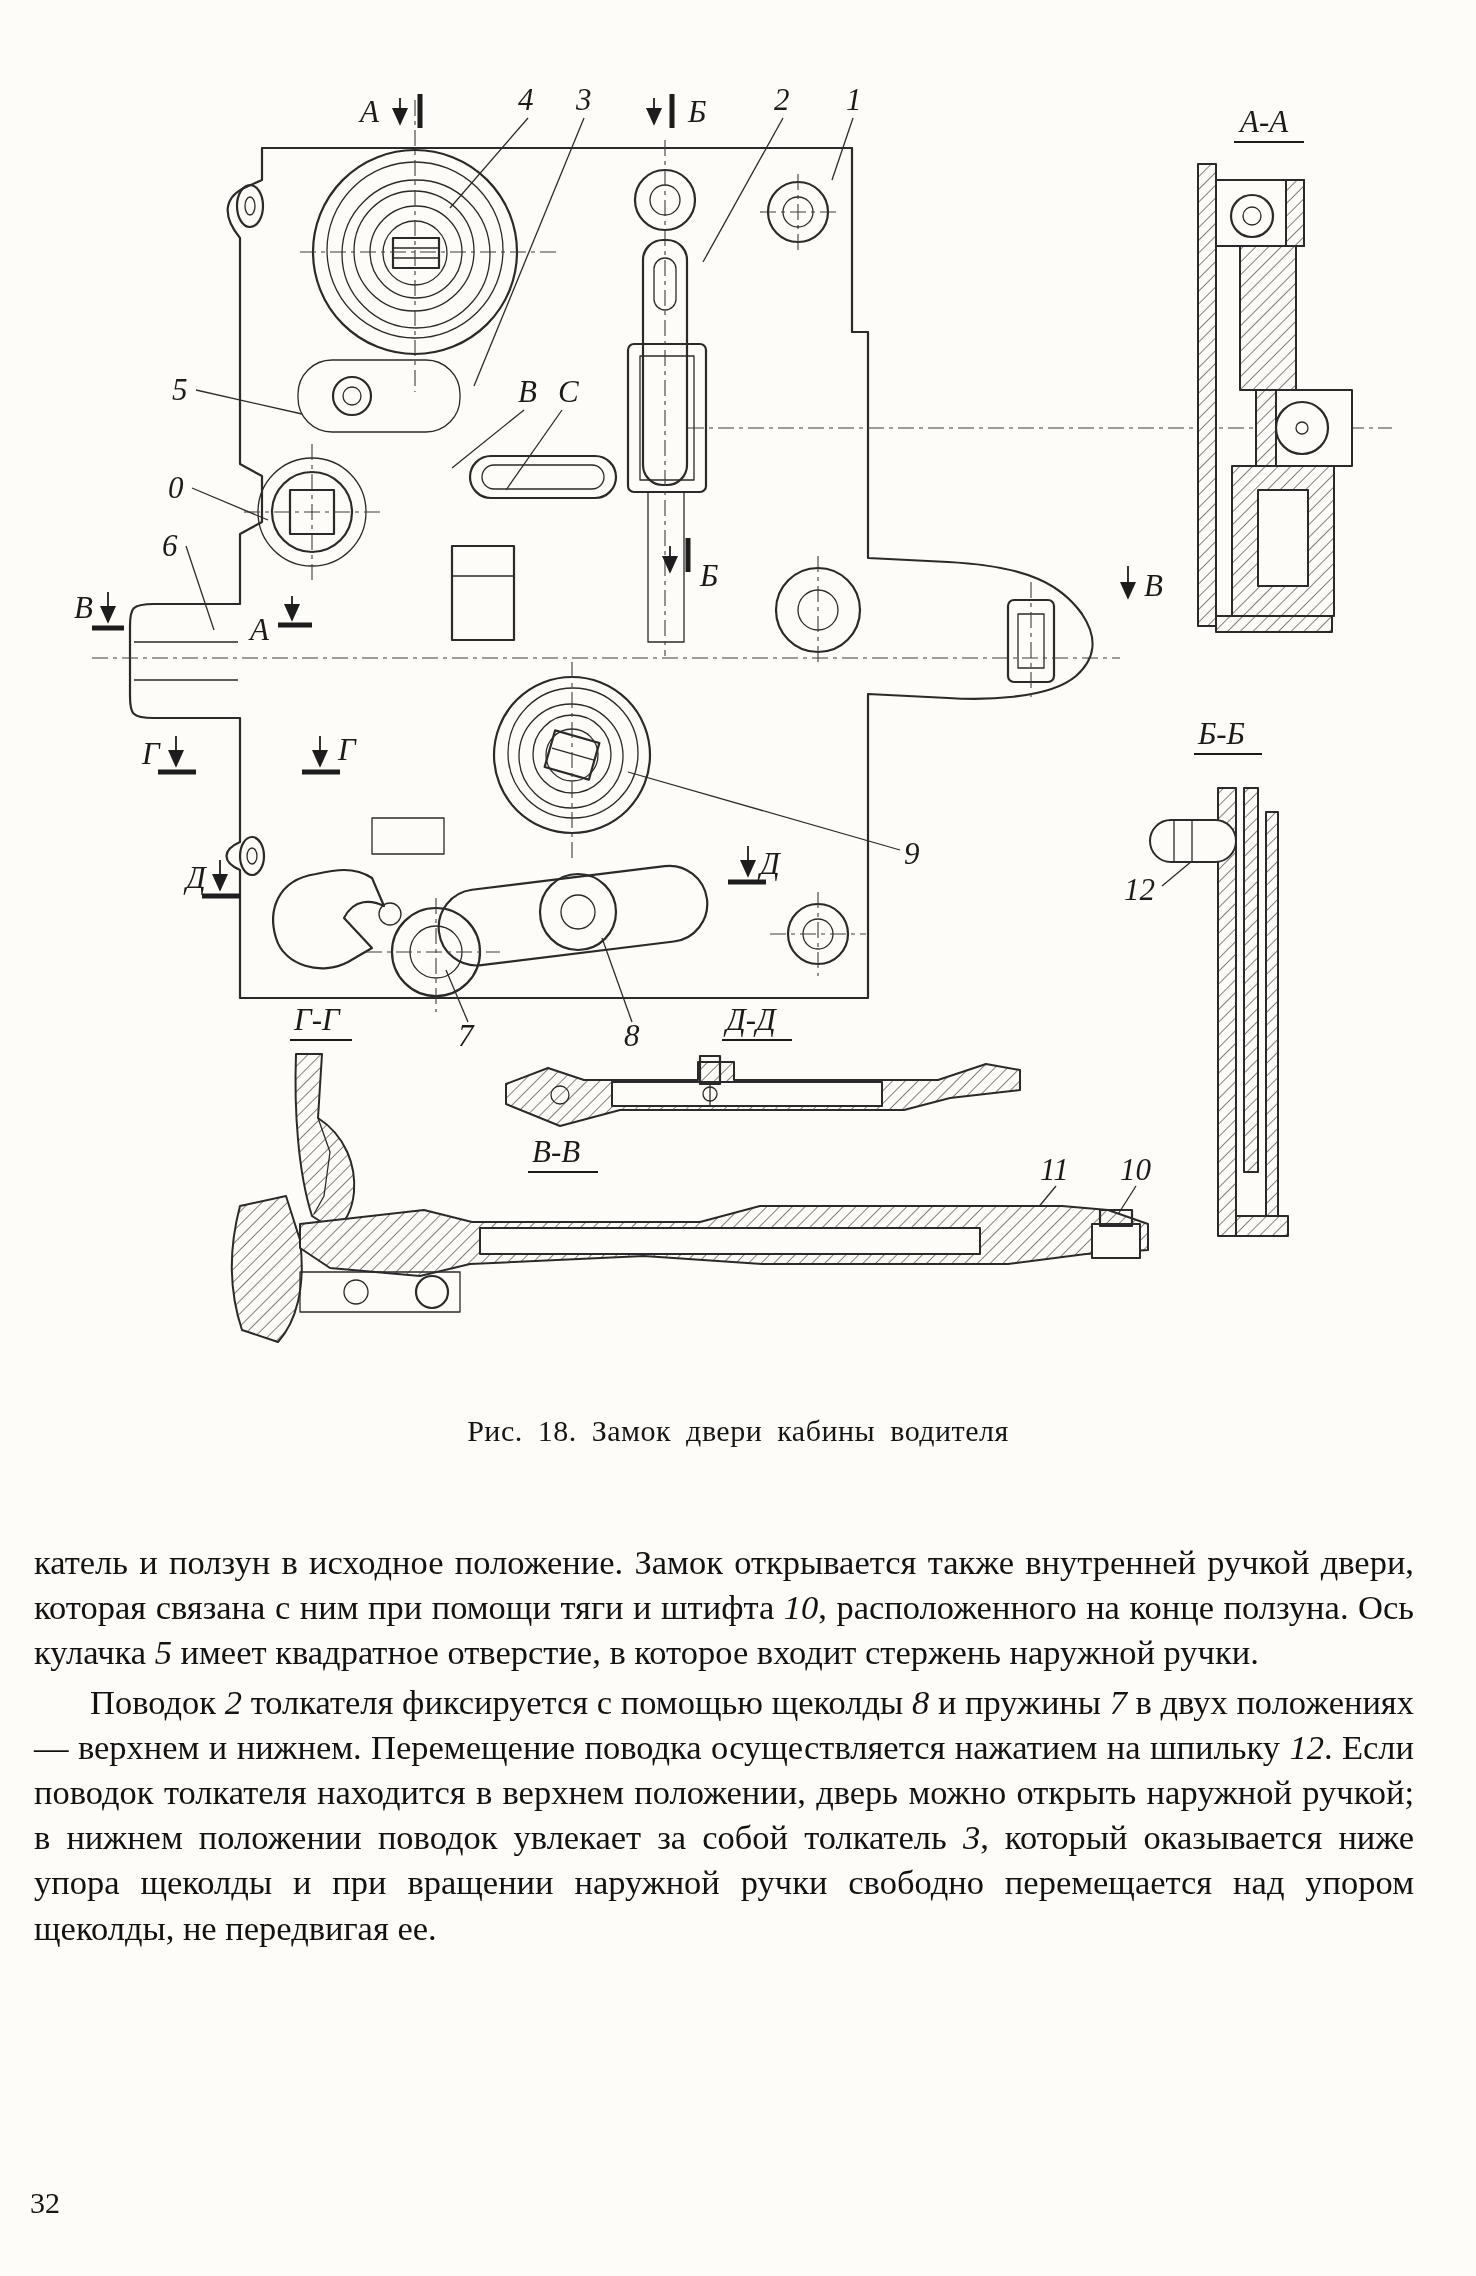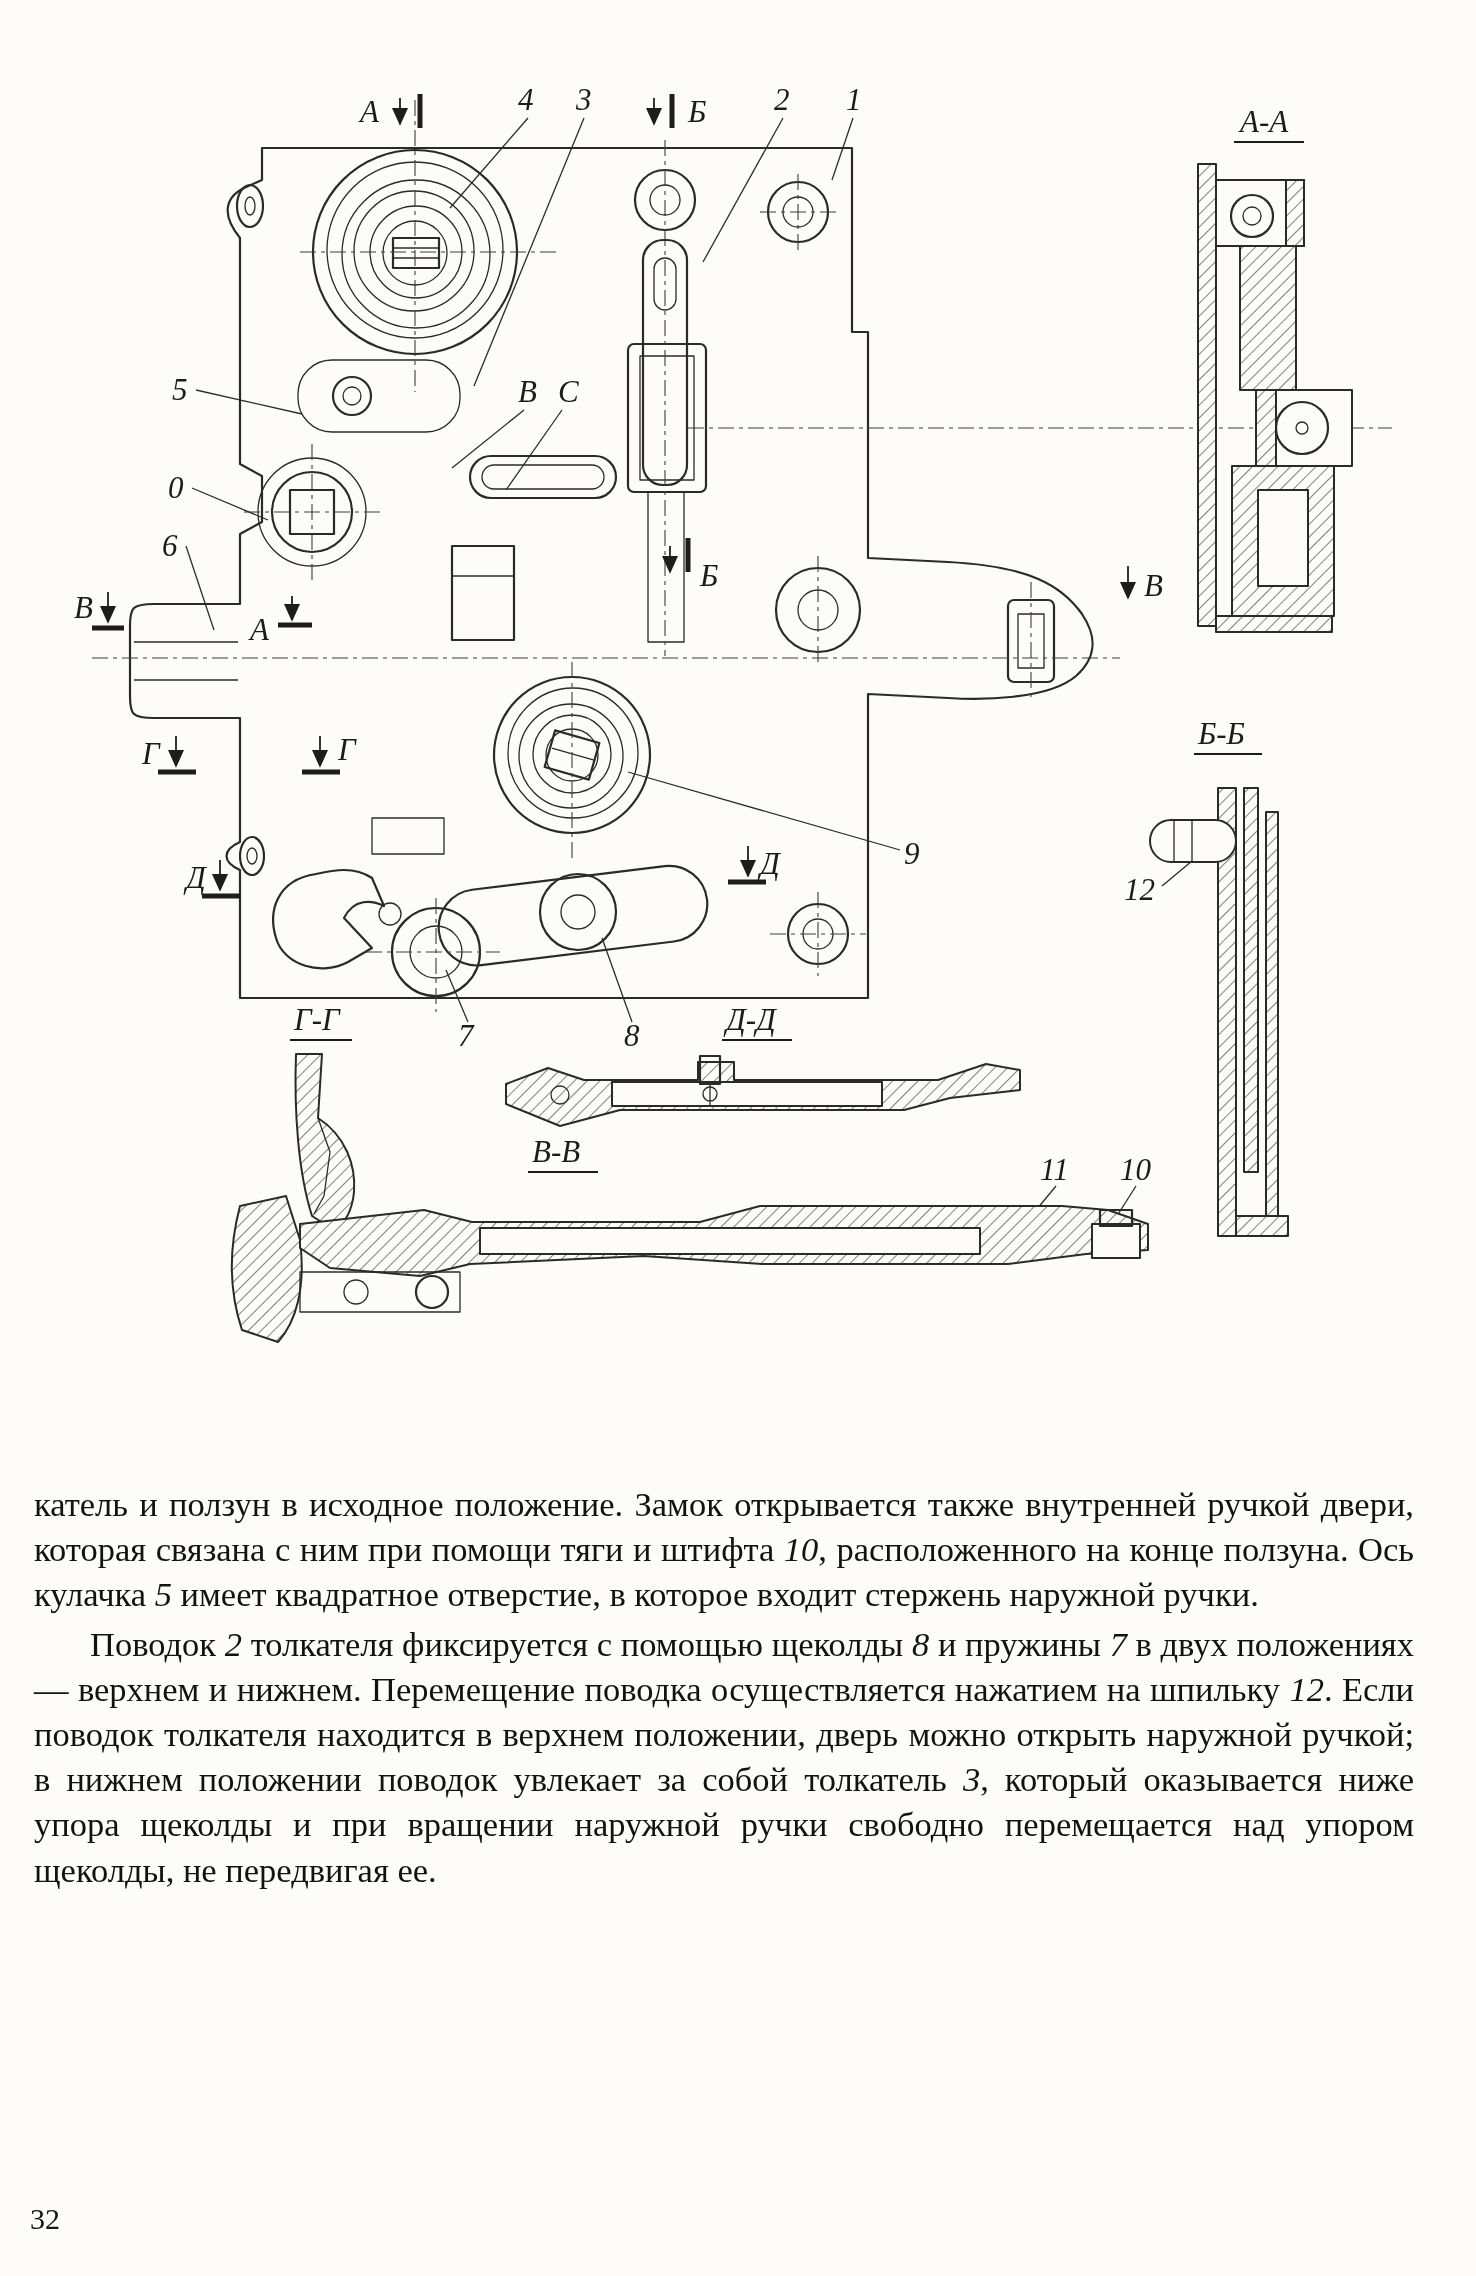--- a/index.html
+++ b/index.html
@@ -41,21 +41,21 @@
     line-height:1.31;
     text-align:justify;
     color:#121212;
   }
   .text-block p{margin:4px;}
   .text-block p.indent{text-indent:56px;}
   .text-block em{font-style:italic;}
   .page-num{
     position:absolute;
     left:30px;
-    bottom:40px;
+    bottom:56px;
     font-size:30px;
     color:#151515;
   }
 </style>
 </head>
 <body>
 
 <div class="page">
 
   <div class="figure-wrap">
@@ -347,20 +347,21 @@
       <path class="h" d="M 300,1224 L 424,1210 L 472,1222 L 700,1222 L 760,1206 L 1062,1206 L 1108,1210 L 1148,1224 L 1148,1250 L 1086,1254 L 1008,1264 L 762,1264 L 644,1256 L 470,1264 L 420,1276 L 330,1268 L 300,1248 Z"></path>
       <rect class="w" x="480" y="1228" width="500" height="26"></rect>
       <rect class="t" x="300" y="1272" width="160" height="40"></rect>
       <circle class="o" cx="432" cy="1292" r="16"></circle>
       <circle class="t" cx="356" cy="1292" r="12"></circle>
       <rect class="w" x="1092" y="1224" width="48" height="34"></rect>
       <rect class="o" x="1100" y="1210" width="32" height="16"></rect>
     </g>
   </svg>
 
+  <div class="caption">Рис. 18. Замок двери кабины водителя</div>
   </div>
 
   <div class="text-block">
     <p>катель и ползун в исходное положение. Замок открывается также внутренней ручкой двери, которая связана с ним при помощи тяги и штифта <em>10</em>, расположенного на конце ползуна. Ось кулачка <em>5</em> имеет квадратное отверстие, в которое входит стержень наружной ручки.</p>
     <p class="indent">Поводок <em>2</em> толкателя фиксируется с помощью щеколды <em>8</em> и пружины <em>7</em> в двух положениях — верхнем и нижнем. Перемещение поводка осуществляется нажатием на шпильку <em>12</em>. Если поводок толкателя находится в верхнем положении, дверь можно открыть наружной ручкой; в нижнем положении поводок увлекает за собой толкатель <em>3</em>, который оказывается ниже упора щеколды и при вращении наружной ручки свободно перемещается над упором щеколды, не передвигая ее.</p>
   </div>
 
   <div class="page-num">32</div>
 
 </div>

